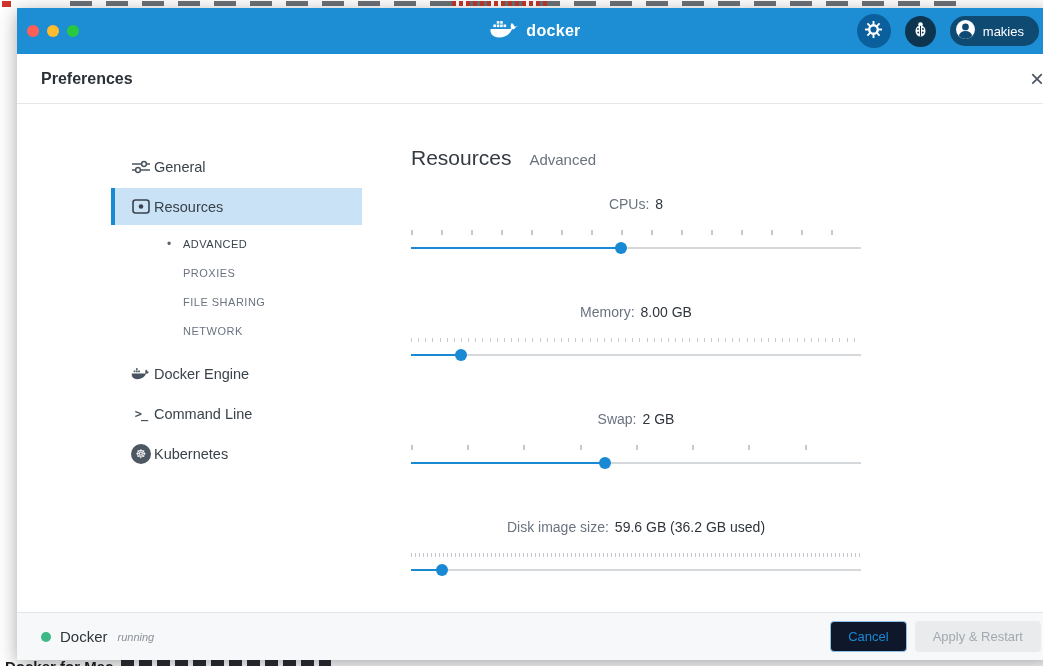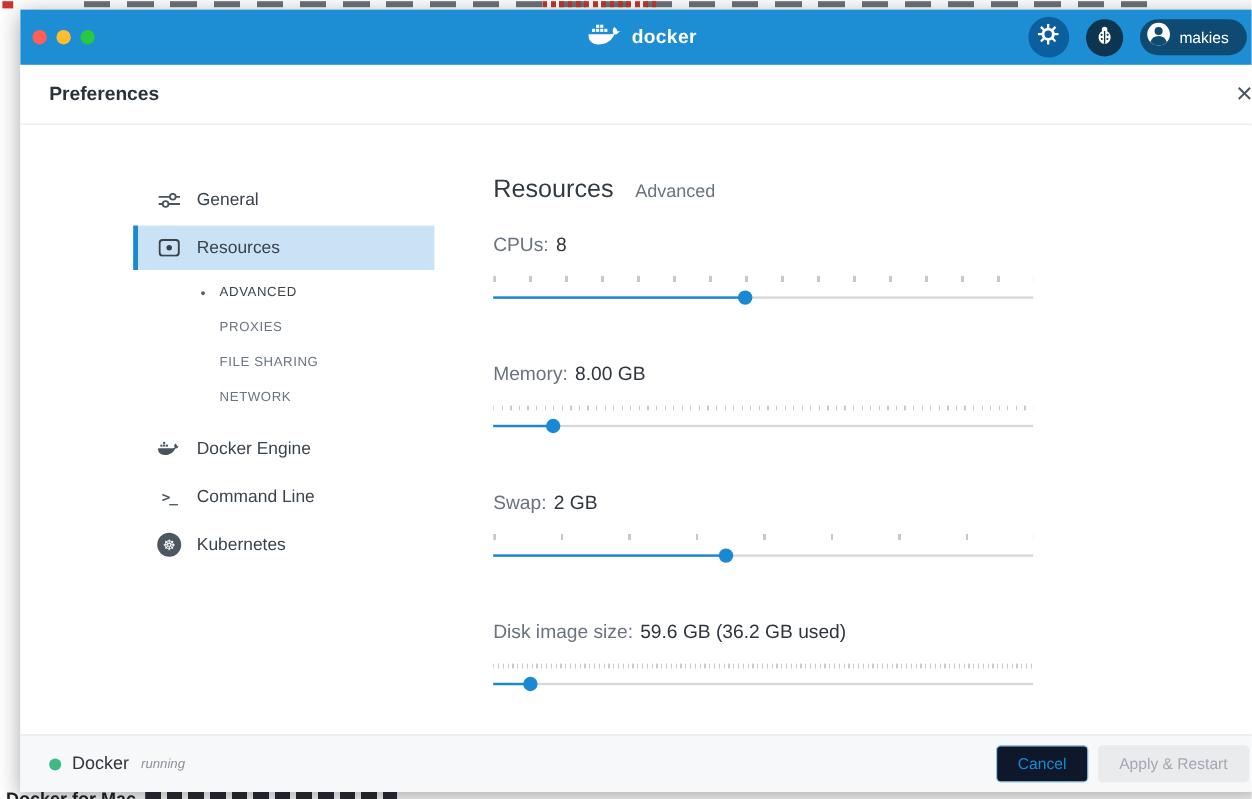--- a/index.html
+++ b/index.html
@@ -52,42 +52,42 @@
   .titlebar { height:50px; flex:0 0 50px; display:flex; align-items:center;
     padding:0 9px 0 24px; border-bottom:1px solid #e5e8eb; background:#fff; }
   .titlebar .win-title { font-size:16px; font-weight:bold; color:#2b3138; }
   .close-btn { margin-left:auto; font-size:24px; color:#4d565e; cursor:pointer; line-height:20px; font-weight:300; }
 
   
   .main { flex:1; display:flex; background:#fff; overflow:hidden; }
 
   
   .sidebar { width:345px; flex:0 0 345px; padding-top:44px; }
-  .nav-row { margin-left:94px; height:37px; display:flex; align-items:center; gap:13px;
+  .nav-row { margin-left:94px; height:37px; display:flex; align-items:center; gap:3px;
     padding-left:20px; font-size:14.5px; color:#3a424b; cursor:pointer; margin-bottom:3px; }
   .nav-row.selected { background:#c9e2f5; border-left:4px solid #1989d3; padding-left:16px; }
   .nav-icon { width:20px; display:flex; justify-content:center; align-items:center; flex-shrink:0; }
   .terminal-glyph { font-family:"DejaVu Sans Mono", monospace; font-size:12px; font-weight:bold;
     color:#4a545e; letter-spacing:-1px; }
   .k8s-circle { width:20px; height:20px; border-radius:50%; background:#4d5761; color:#fff;
     font-size:12px; display:flex; align-items:center; justify-content:center; }
   .sub-list { margin:4px 0 10px 0; }
   .sub-row { margin-left:94px; height:29px; display:flex; align-items:center; padding-left:72px;
     font-size:11px; letter-spacing:.5px; color:#6a7380; position:relative; cursor:pointer; }
   .sub-row .bullet { position:absolute; left:56px; color:#5b646e; font-size:12px; }
   .sub-row.active { color:#3a424b; }
 
   
   .content { padding:42px 0 0 49px; }
   .content-header { display:flex; align-items:baseline; gap:18px; height:26px; }
   .content-title { font-size:21px; color:#333a42; }
   .content-sub { font-size:15px; color:#6a7380; }
   .slider-group { width:450px; margin-bottom:50px; }
   .slider-group.first { margin-top:24px; }
-  .slider-label-row { font-size:16px; color:#6a7380; margin-bottom:17px; height:17px; }
+  .slider-label-row { font-size:14px; color:#6a7380; margin-bottom:17px; height:17px;text-align:center; }
   .s-label { margin-right:6px; }
   .s-value { color:#2f353c; }
   .ticks { height:5px; margin-bottom:7px; }
   .ticks-cpu  { background:repeating-linear-gradient(to right,#c6cacf 0 2px,transparent 2px 30px); }
   .ticks-mem  { height:4px; background:repeating-linear-gradient(to right,#c6cacf 0 1px,transparent 1px 7.14px); }
   .ticks-swap { background:repeating-linear-gradient(to right,#c6cacf 0 2px,transparent 2px 56.25px); }
   .ticks-disk { height:4px; background:repeating-linear-gradient(to right,#c6cacf 0 1px,transparent 1px 4px); }
   .slider-track { position:relative; height:12px; cursor:pointer; }
   .rail { position:absolute; left:0; right:0; top:5px; height:2px; background:#d6d9dc; }
   .fill { position:absolute; left:0; top:5px; height:2px; background:#1989d3; }

